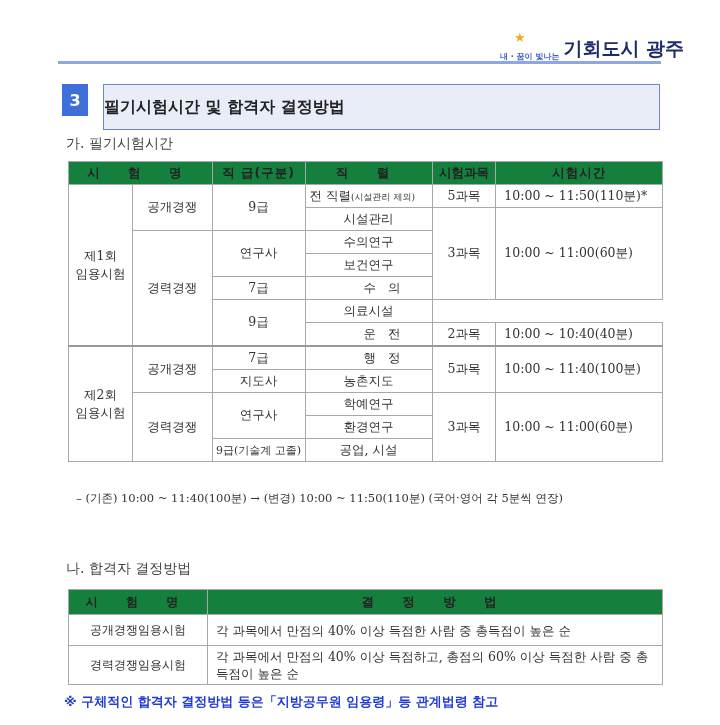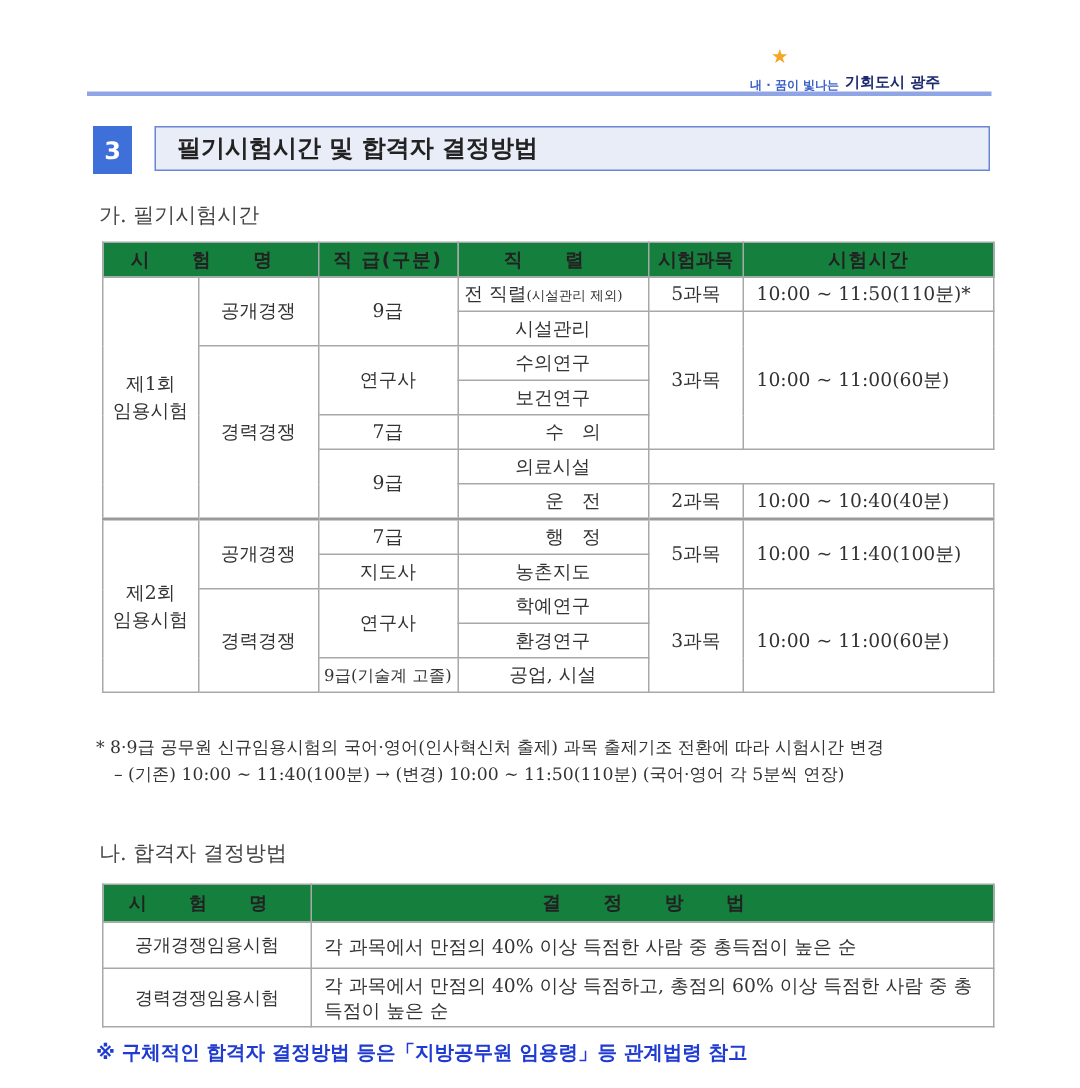--- a/index.html
+++ b/index.html
@@ -1,28 +1,28 @@
 <!DOCTYPE html>
 <html><head>
 <meta charset="utf-8">
 <style>
   html, body { margin: 0; padding: 0; background: #ffffff; }
   body { width: 720px; height: 725px; position: relative; overflow: hidden;
          font-family: "DejaVu Serif", "Liberation Serif", serif; color: #333; }
   .logo { position: absolute; left: 500px; top: 38px; height: 24px; display: flex; align-items: flex-end; gap: 4px; }
   .logo .small { font-family: "DejaVu Sans", sans-serif; font-size: 8px; color: #3a5fc8; font-weight: bold; }
-  .logo .big { font-family: "DejaVu Sans", sans-serif; font-size: 10px; color: #1e2a6e; font-weight: bold; letter-spacing: 0; }
+  .logo .big { font-family: "DejaVu Sans", sans-serif; font-size: 19px; color: #1e2a6e; font-weight: bold; letter-spacing: 0; }
   .logo .star { position: absolute; left: 14px; top: -8px; color: #f5a623; font-size: 13px; }
   .top-rule { position: absolute; left: 58px; top: 61px; width: 603px; height: 3px; background: #8fa5e6; }
 
   .section-head { position: absolute; left: 62px; top: 84px; width: 600px; height: 32px; }
   .sec-num { position: absolute; left: 0; top: 0; width: 26px; height: 32px; background: #3f6fd8; color: #fff;
              font-family: "DejaVu Sans", sans-serif; font-weight: bold; font-size: 16px; display: flex; align-items: center; justify-content: center; }
-  .sec-title { position: absolute; left: 41px; top: 0; width: 557px; height: 30px; background: #e8edf8; border: 1px solid #6b86d4;
-               font-family: "DejaVu Sans", sans-serif; font-weight: bold; font-size: 16px; color: #222; display: flex; align-items: center; padding-left: 14px; box-sizing: border-box; }
+  .sec-title { position: absolute; left: 41px; top: 0; width: 557px; height: 46px; background: #e8edf8; border: 1px solid #6b86d4;
+               font-family: "DejaVu Sans", sans-serif; font-weight: bold; font-size: 16px; color: #222; display: flex; align-items: center; box-sizing: border-box; }
 
   .sub-heading { position: absolute; left: 66px; font-size: 14px; color: #444; text-align: right; }
 
   table { border-collapse: collapse; position: absolute; font-size: 12.5px; color: #333; }
   td, th { border: 1px solid #a8a8a8; text-align: center; padding: 0 4px; height: 22px; }
   th { background: #15803d; font-weight: bold; font-family: "DejaVu Sans", sans-serif; font-size: 12.5px; color: #222; letter-spacing: 1px; }
   .t1 { left: 68px; top: 161px; width: 595px; }
   .t1 .thick-top td { border-top: 2px solid #999; }
   .note-sm { font-size: 9px; }
   .t1 .time { text-align: left; padding-left: 8px; }
@@ -128,21 +128,20 @@
     <td>환경연구</td>
   </tr>
   <tr>
     <td style="font-size:11px;white-space:nowrap;padding:0 2px;">9급(기술계 고졸)</td>
     <td>공업, 시설</td>
   </tr>
 </tbody>
   </table>
 
 <div class="notes">
-  <div>* 8·9급 공무원 신규임용시험의 국어·영어(인사혁신처 출제) 과목 출제기조 전환에 따라 시험시간 변경</div>
   <div class="line2">– (기존) 10:00 ~ 11:40(100분) → (변경) 10:00 ~ 11:50(110분) (국어·영어 각 5분씩 연장)</div>
 </div>
 
 <div class="sub-heading" style="top:560px;">나. 합격자 결정방법</div>
 
 <table class="t2">
   <tbody>
       <tr>
     <th style="height:24px;letter-spacing:12px;" class="rowname">시 험 명</th>
     <th style="height:24px;letter-spacing:12px;">결 정 방 법</th>

